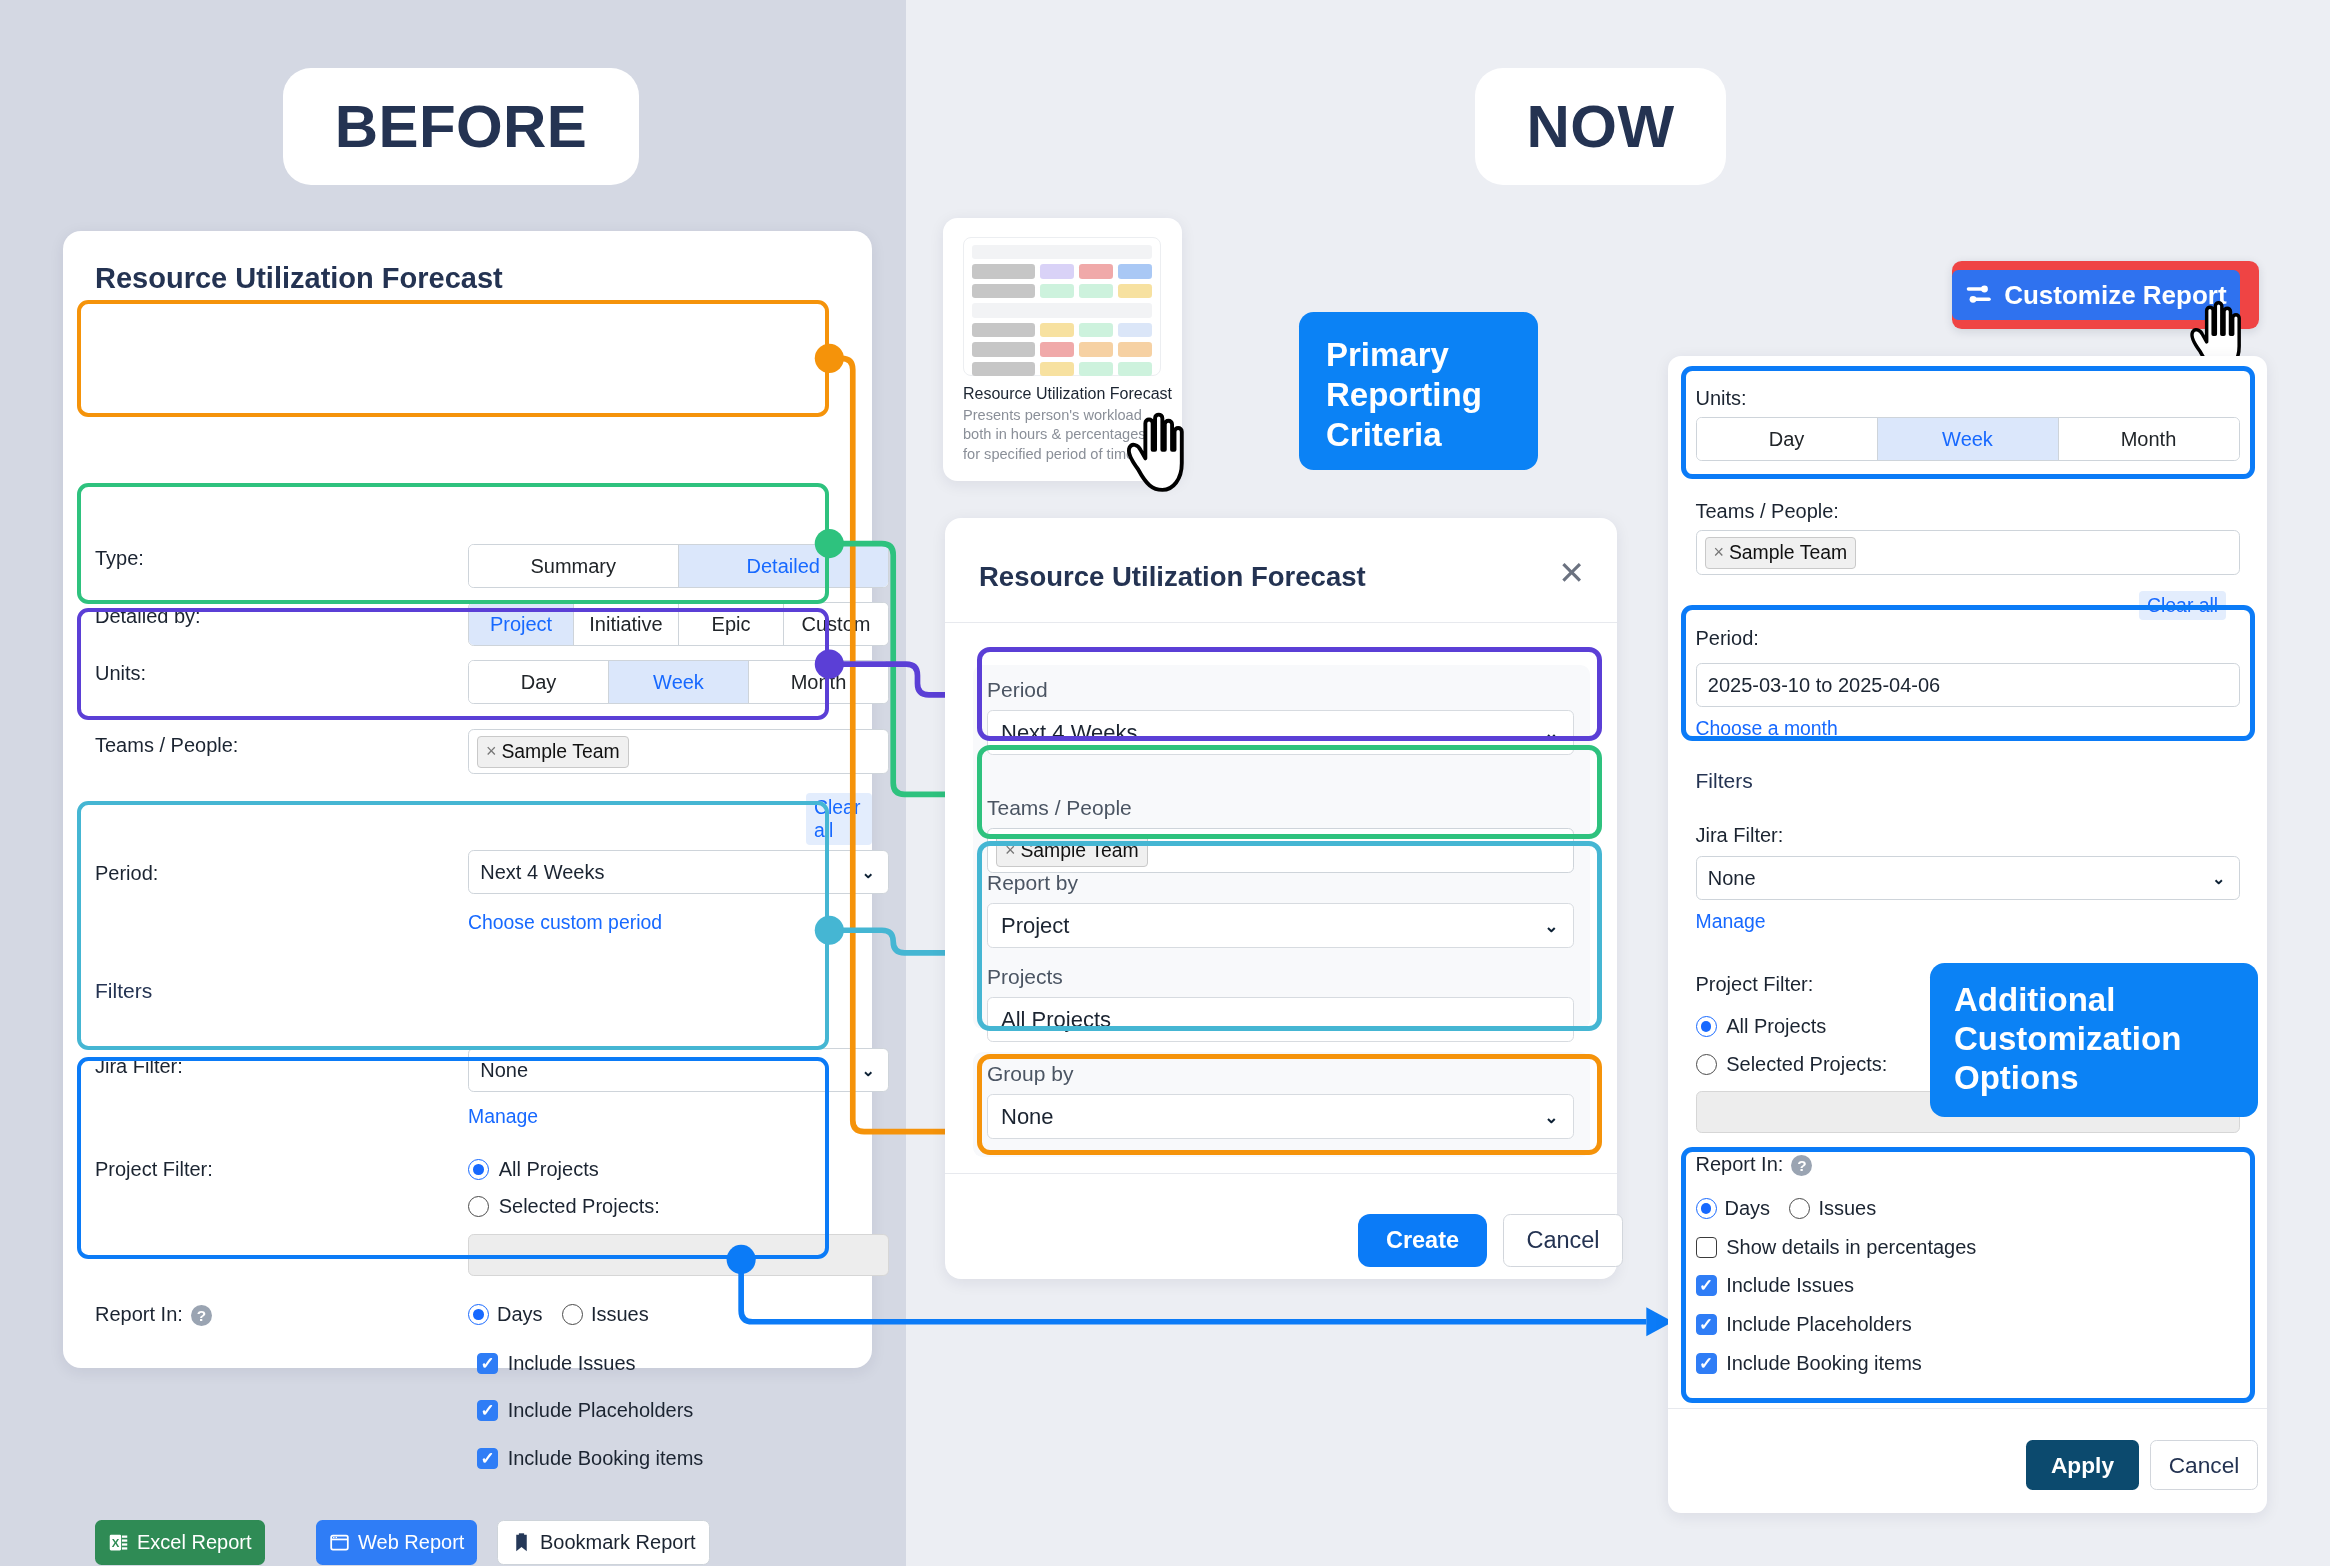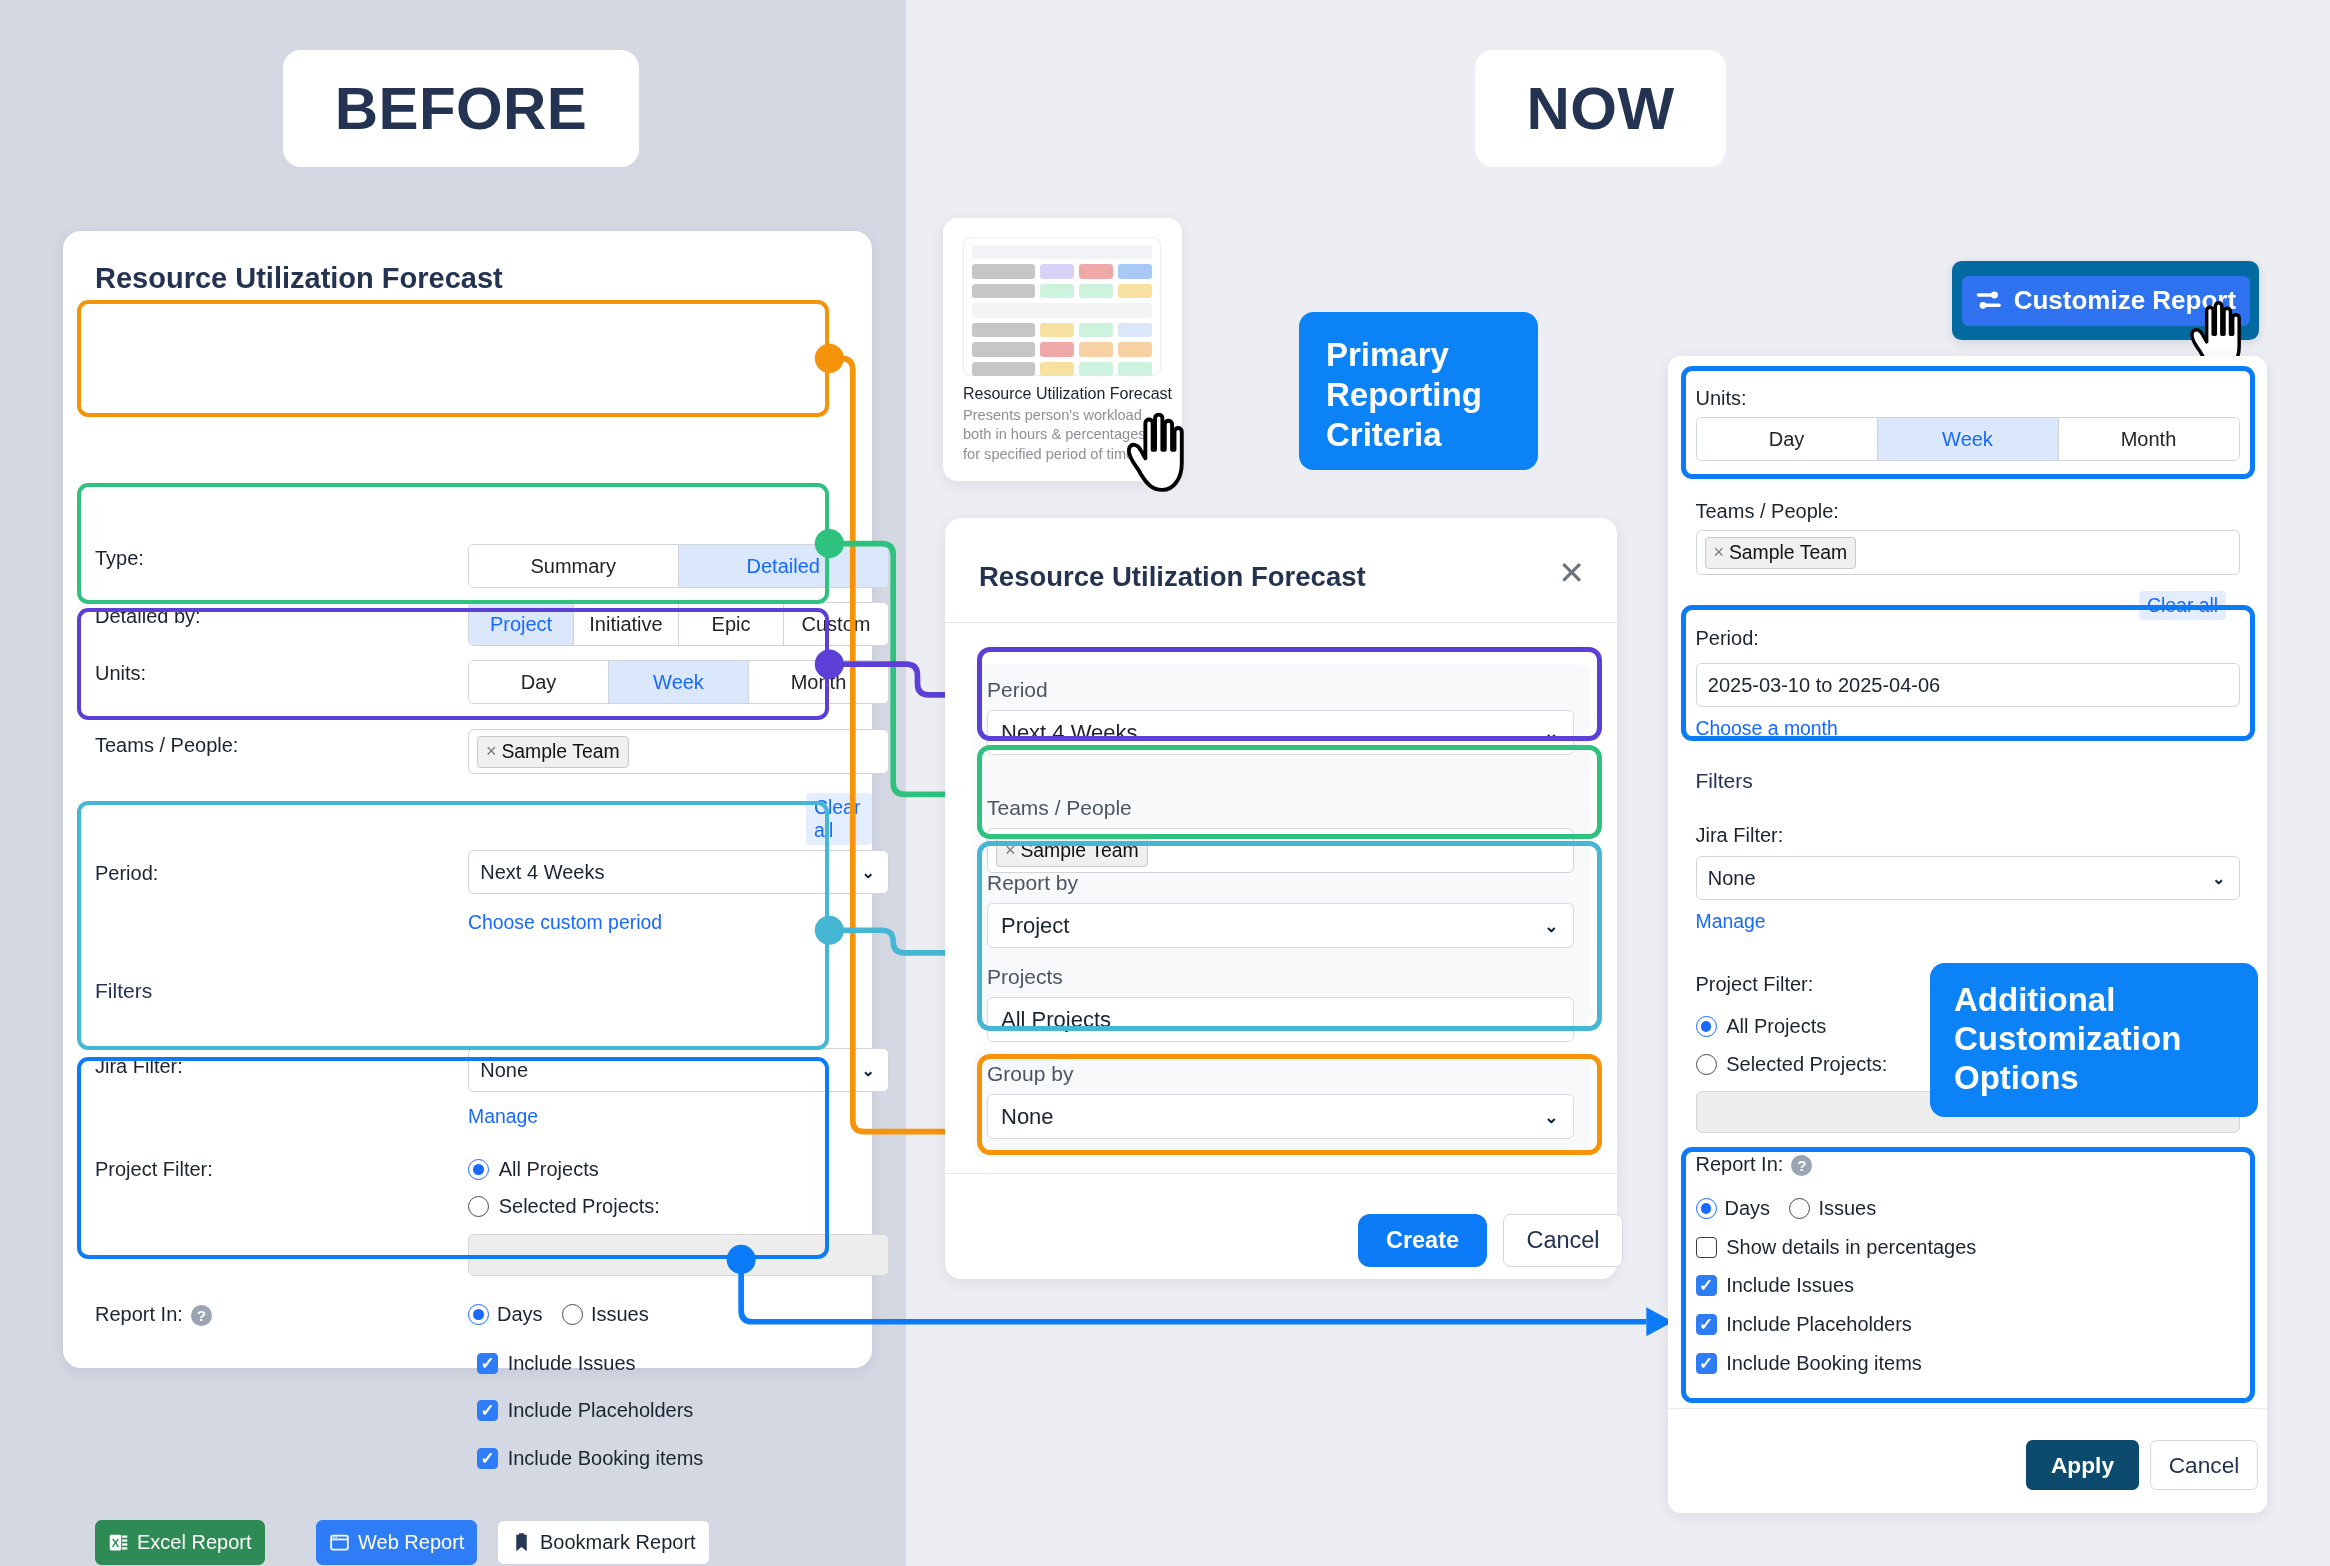--- a/index.html
+++ b/index.html
@@ -11,23 +11,23 @@
     overflow: hidden;
     color: #253858;
   }
   .bg-left  { position:absolute; left:0; top:0; width:906px; height:1566px; background:#d4d8e3; }
   .bg-right { position:absolute; left:906px; top:0; width:1424px; height:1566px; background:#eceef3; }
 
   .layer { position:absolute; left:0; top:0; width:2330px; height:1566px; }
 
   
   .hdr-pill {
-    position:absolute; background:#fff; border-radius:18px;
+    position:absolute; background:#fff; border-radius:28px;
     display:flex; align-items:center; justify-content:center;
-    font-weight:bold; color:#243352; letter-spacing:0.4px;
+    font-weight:bold; color:#243352; letter-spacing:0.4px;margin-top:18px;
   }
   #hdr-before { left:283px; top:50px; width:356px; height:117px; font-size:60px; }
   #hdr-now    { left:1475px; top:50px; width:251px; height:117px; font-size:60px; }
 
   
   .card { position:absolute; background:#fff; border-radius:18px; box-shadow:0 3.2px 14.6px rgba(20,30,60,.08); }
 
   
   #before-card { left:63px; top:231px; width:809px; height:1137px; }
   #before-title { position:absolute; left:32px; top:31px; font-size:29px; font-weight:bold; color:#243352; }
@@ -111,22 +111,22 @@
   .mfield { border:0.8px solid #d7dbe0; border-radius:5.7px; background:#fff; height:45px;
             display:flex; align-items:center; padding-left:13px; font-size:22px; color:#1b2431; position:relative; }
   .mfield .chev { position:absolute; right:14.6px; top:50%; transform:translateY(-50%); font-size:17px; color:#0b1f33; font-weight:bold; }
 
   .btn-create { position:absolute; left:1358px; top:1214px; width:129px; height:53px; background:#0b7bf7; color:#fff;
                 border-radius:12px; display:flex; align-items:center; justify-content:center; font-size:23.5px; font-weight:bold; }
   .btn-cancel { position:absolute; left:1503px; top:1214px; width:120px; height:53px; background:#fff; color:#243352;
                 border:0.8px solid #d2d6dc; border-radius:7.3px; display:flex; align-items:center; justify-content:center; font-size:23.5px; }
 
   
-  #cust-wrap { position:absolute; left:1952px; top:261px; width:307px; height:79px; background:#0369a1; border-radius:9.7px;
-               box-shadow:0 2.4px 9.7px rgba(20,30,60,.12); display:flex; align-items:center; justify-content:center; }
+  #cust-wrap { position:absolute; left:1952px; top:261px; width:307px; height:68px; background:#ef4444; border-radius:9.7px;
+               box-shadow:0 2.4px 9.7px rgba(20,30,60,.12); display:flex; align-items:center; justify-content:flex-start; }
   #cust-btn { width:288px; height:50px; background:#2f72ef; border-radius:6.5px; display:flex; align-items:center;
               justify-content:center; gap:11.3px; color:#fff; font-size:26px; font-weight:bold; }
 
   
   #now-card { left:1668px; top:356px; width:599px; height:1157px; border-radius:13px; }
 </style>
 </head>
 <body>
 
 <div class="bg-left"></div>

